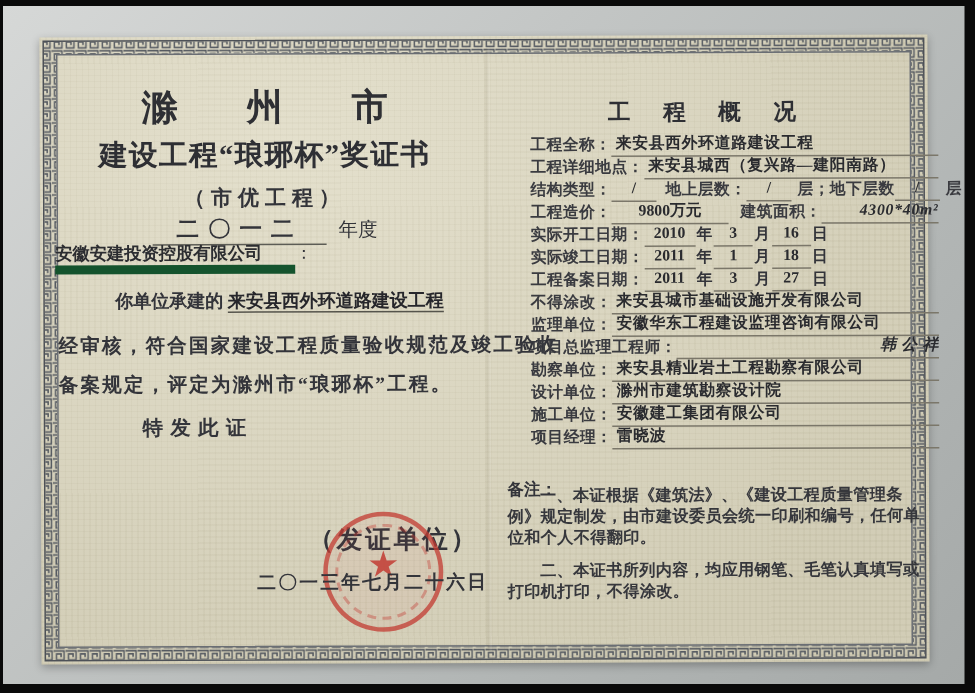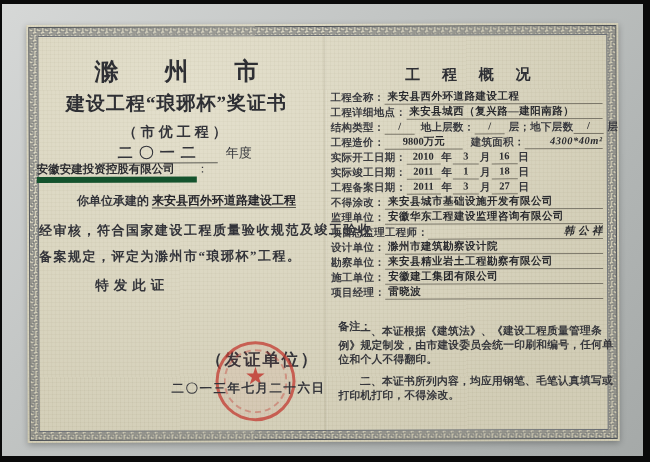--- a/index.html
+++ b/index.html
@@ -40,21 +40,21 @@
   .issue-date{top:356px;left:144px;font-size:12.5px;letter-spacing:1.5px;font-weight:600;white-space:nowrap;}
 
   .seal{top:317px;left:188px;width:80px;height:80px;border:3px solid rgba(194,59,50,.75);
     border-radius:50%;box-sizing:border-box;background:rgba(220,90,80,.06);}
   .seal-inner{position:absolute;inset:5px;border:2px dashed rgba(194,59,50,.38);border-radius:50%;}
   .seal-star{position:absolute;left:0;right:0;top:20px;text-align:center;font-size:24px;line-height:24px;
     color:rgba(194,59,50,.85);font-family:"DejaVu Sans",sans-serif;}
 
   
   .ovr-title{top:42px;left:0;width:292px;text-align:center;font-size:15px;font-weight:700;letter-spacing:9px;color:#2e2f34;}
-  .rows{position:absolute;top:66px;left:4px;width:272px;}
+  .rows{position:absolute;top:66px;left:27px;width:272px;}
   .ovr-row{display:flex;align-items:flex-end;height:15px;font-size:10.5px;line-height:14px;white-space:nowrap;}
   .lbl{color:#3a3b40;font-weight:600;letter-spacing:.3px;}
   .fillv{flex:1;border-bottom:1px solid #7b776a;font-weight:700;color:#2a2b2f;padding-left:3px;letter-spacing:.5px;overflow:hidden;}
   .seg{display:inline-block;border-bottom:1px solid #7b776a;text-align:center;font-weight:700;color:#2a2b2f;}
   .w26{min-width:26px;} .w30{min-width:30px;} .w34{min-width:34px;} .w80{min-width:78px;}
   .ctrv{text-align:right;font-style:italic;}
   .unit{margin:0 1px;font-weight:600;}
   .notes-title{top:295px;left:11px;font-size:11px;font-weight:700;}
   .notes{position:absolute;top:300px;left:11px;width:276px;font-size:10.8px;line-height:14.2px;font-weight:600;color:#36373c;}
   .notes p{margin:0 0 7px 0;text-indent:2em;letter-spacing:.2px;}
@@ -163,26 +163,26 @@
         </div>
         <div class="ovr-row">
           <span class="lbl">监理单位：</span>
           <span class="fillv">安徽华东工程建设监理咨询有限公司</span>
         </div>
         <div class="ovr-row">
           <span class="lbl">项目总监理工程师：</span>
           <span class="fillv ctrv">韩 公 祥</span>
         </div>
         <div class="ovr-row">
+          <span class="lbl">勘察单位：</span>
+          <span class="fillv">来安县精业岩土工程勘察有限公司</span>
+        </div>
+        <div class="ovr-row">
           <span class="lbl">设计单位：</span>
           <span class="fillv">滁州市建筑勘察设计院</span>
-        </div>
-        <div class="ovr-row">
-          <span class="lbl">勘察单位：</span>
-          <span class="fillv">来安县精业岩土工程勘察有限公司</span>
         </div>
         <div class="ovr-row">
           <span class="lbl">施工单位：</span>
           <span class="fillv">安徽建工集团有限公司</span>
         </div>
         <div class="ovr-row">
           <span class="lbl">项目经理：</span>
           <span class="fillv">雷晓波</span>
         </div>
       </div>

